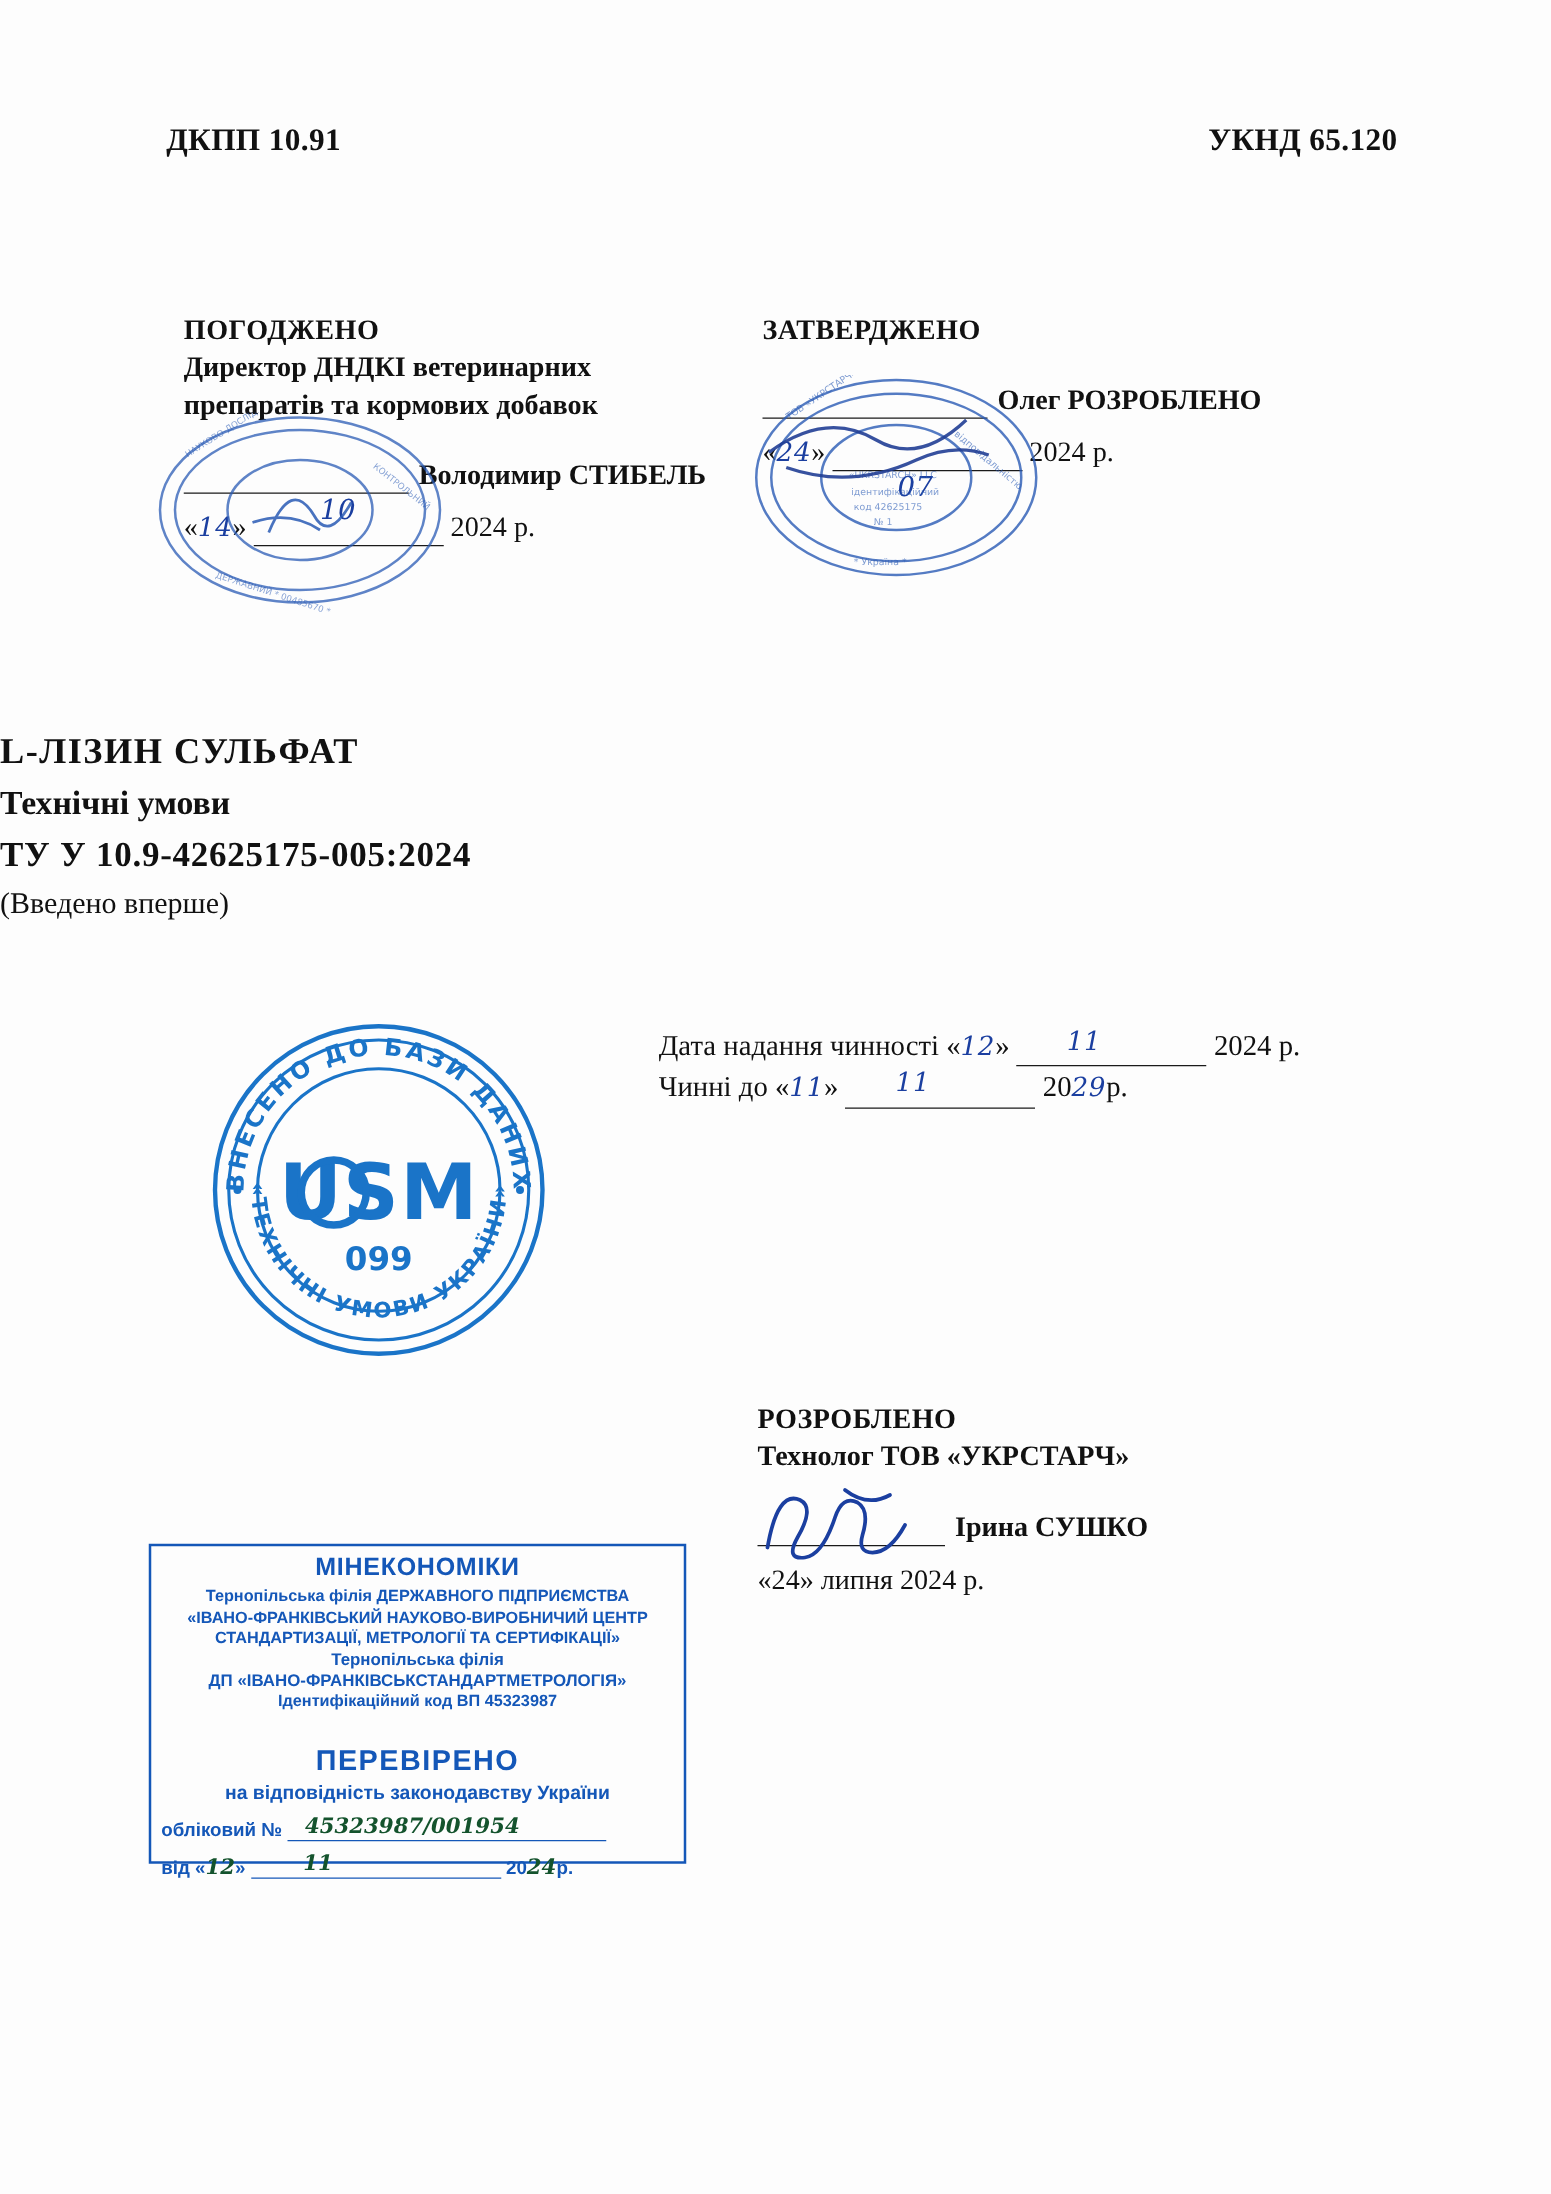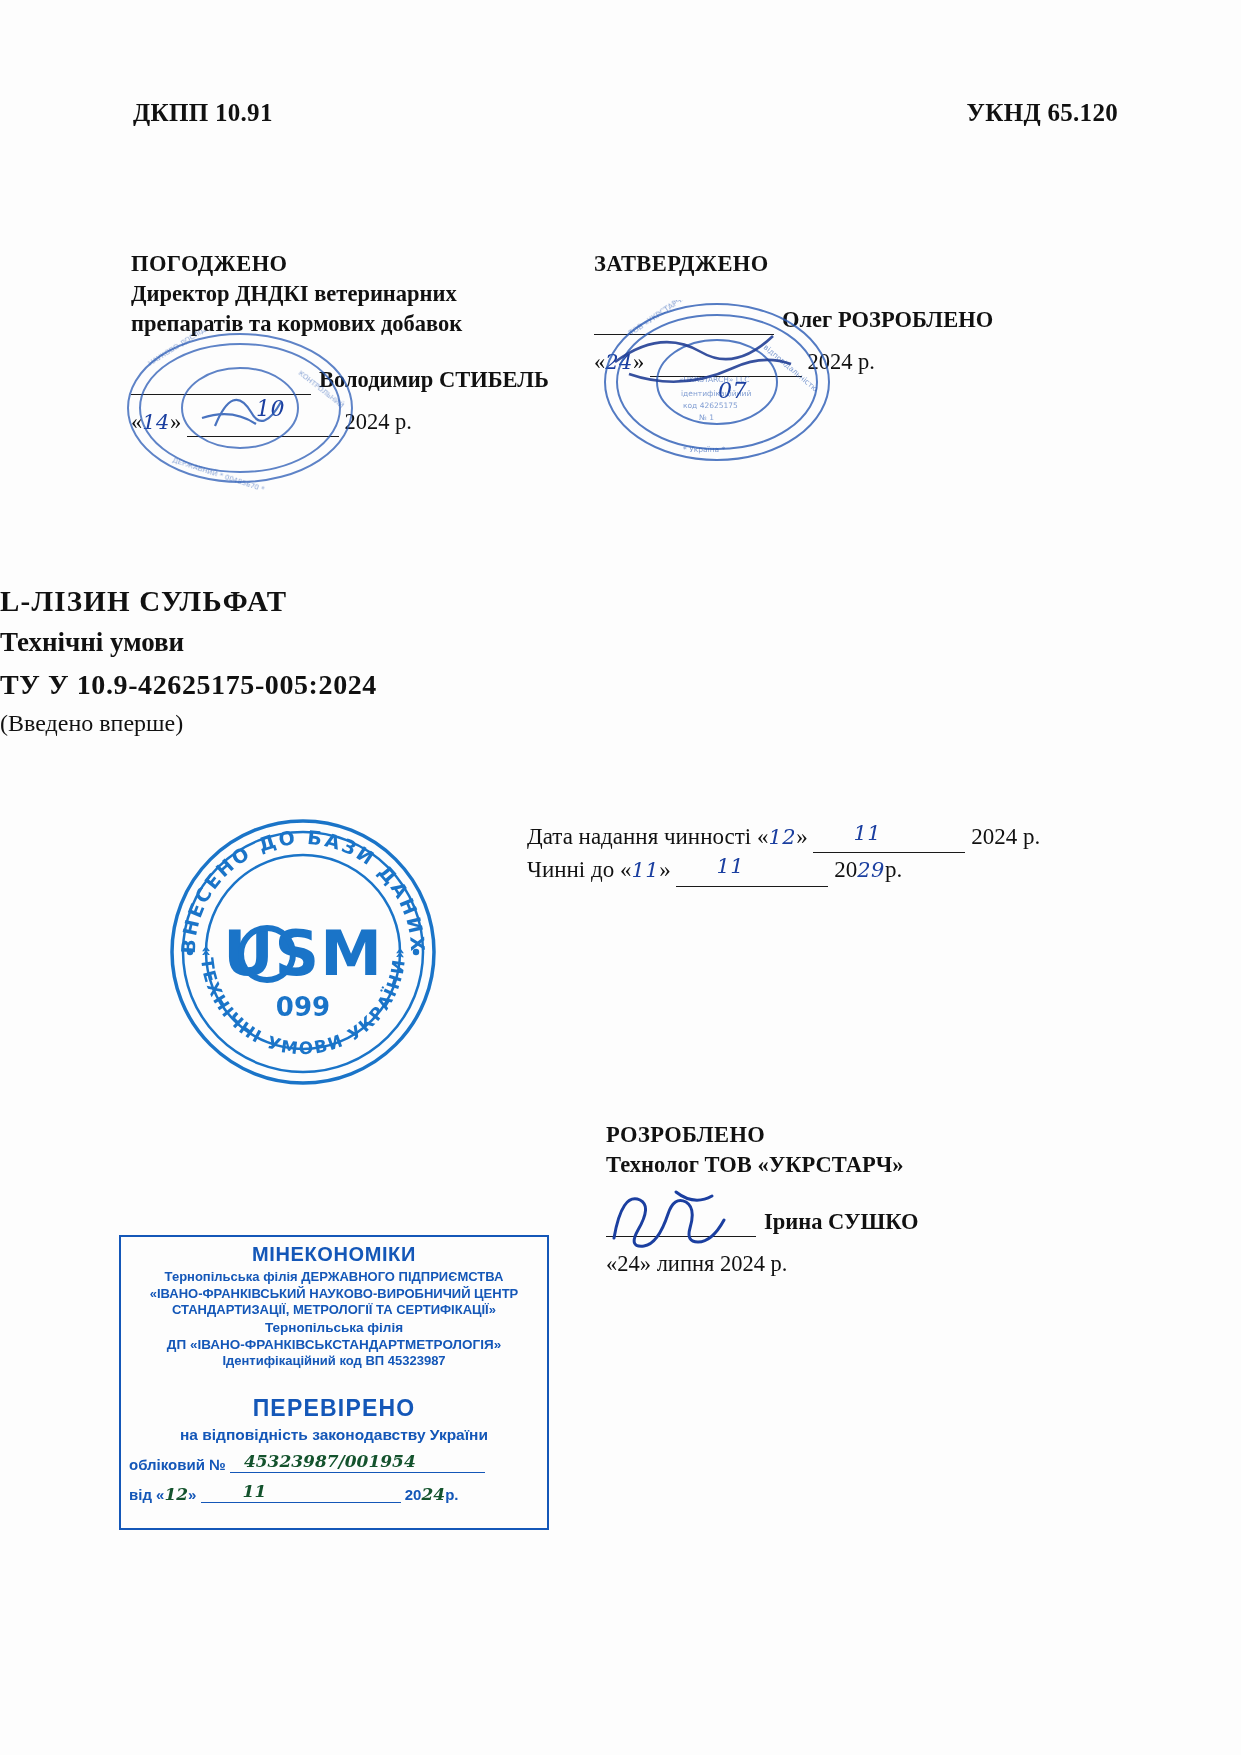--- a/index.html
+++ b/index.html
@@ -36,20 +36,21 @@
     font-size: 25px;
     font-weight: bold;
     letter-spacing: 0.3px;
   }
 
   
   .approval {
     position: absolute;
     font-size: 22.5px;
     line-height: 1.33;
+    margin-left: 16px;
   }
   .approval .head {
     font-weight: bold;
     letter-spacing: 0.4px;
   }
   .approval .role {
     font-weight: bold;
   }
   .approval-left { left: 131px; top: 249px; width: 420px; }
   .approval-right { left: 594px; top: 249px; width: 470px; }
@@ -153,21 +154,21 @@
   }
   .developer .head { font-weight: bold; letter-spacing: 0.4px; }
   .developer .role { font-weight: bold; }
 
   
   .minecon {
     position: absolute;
     left: 119px;
     top: 1235px;
     width: 430px;
-    height: 295px;
+    height: 256px;
     border: 2.5px solid #1457b8;
     color: #1457b8;
     font-family: "Liberation Sans", sans-serif;
     box-sizing: border-box;
     padding: 6px 8px 0 8px;
     text-align: center;
   }
   .minecon .m-title {
     font-size: 20px;
     font-weight: bold;

